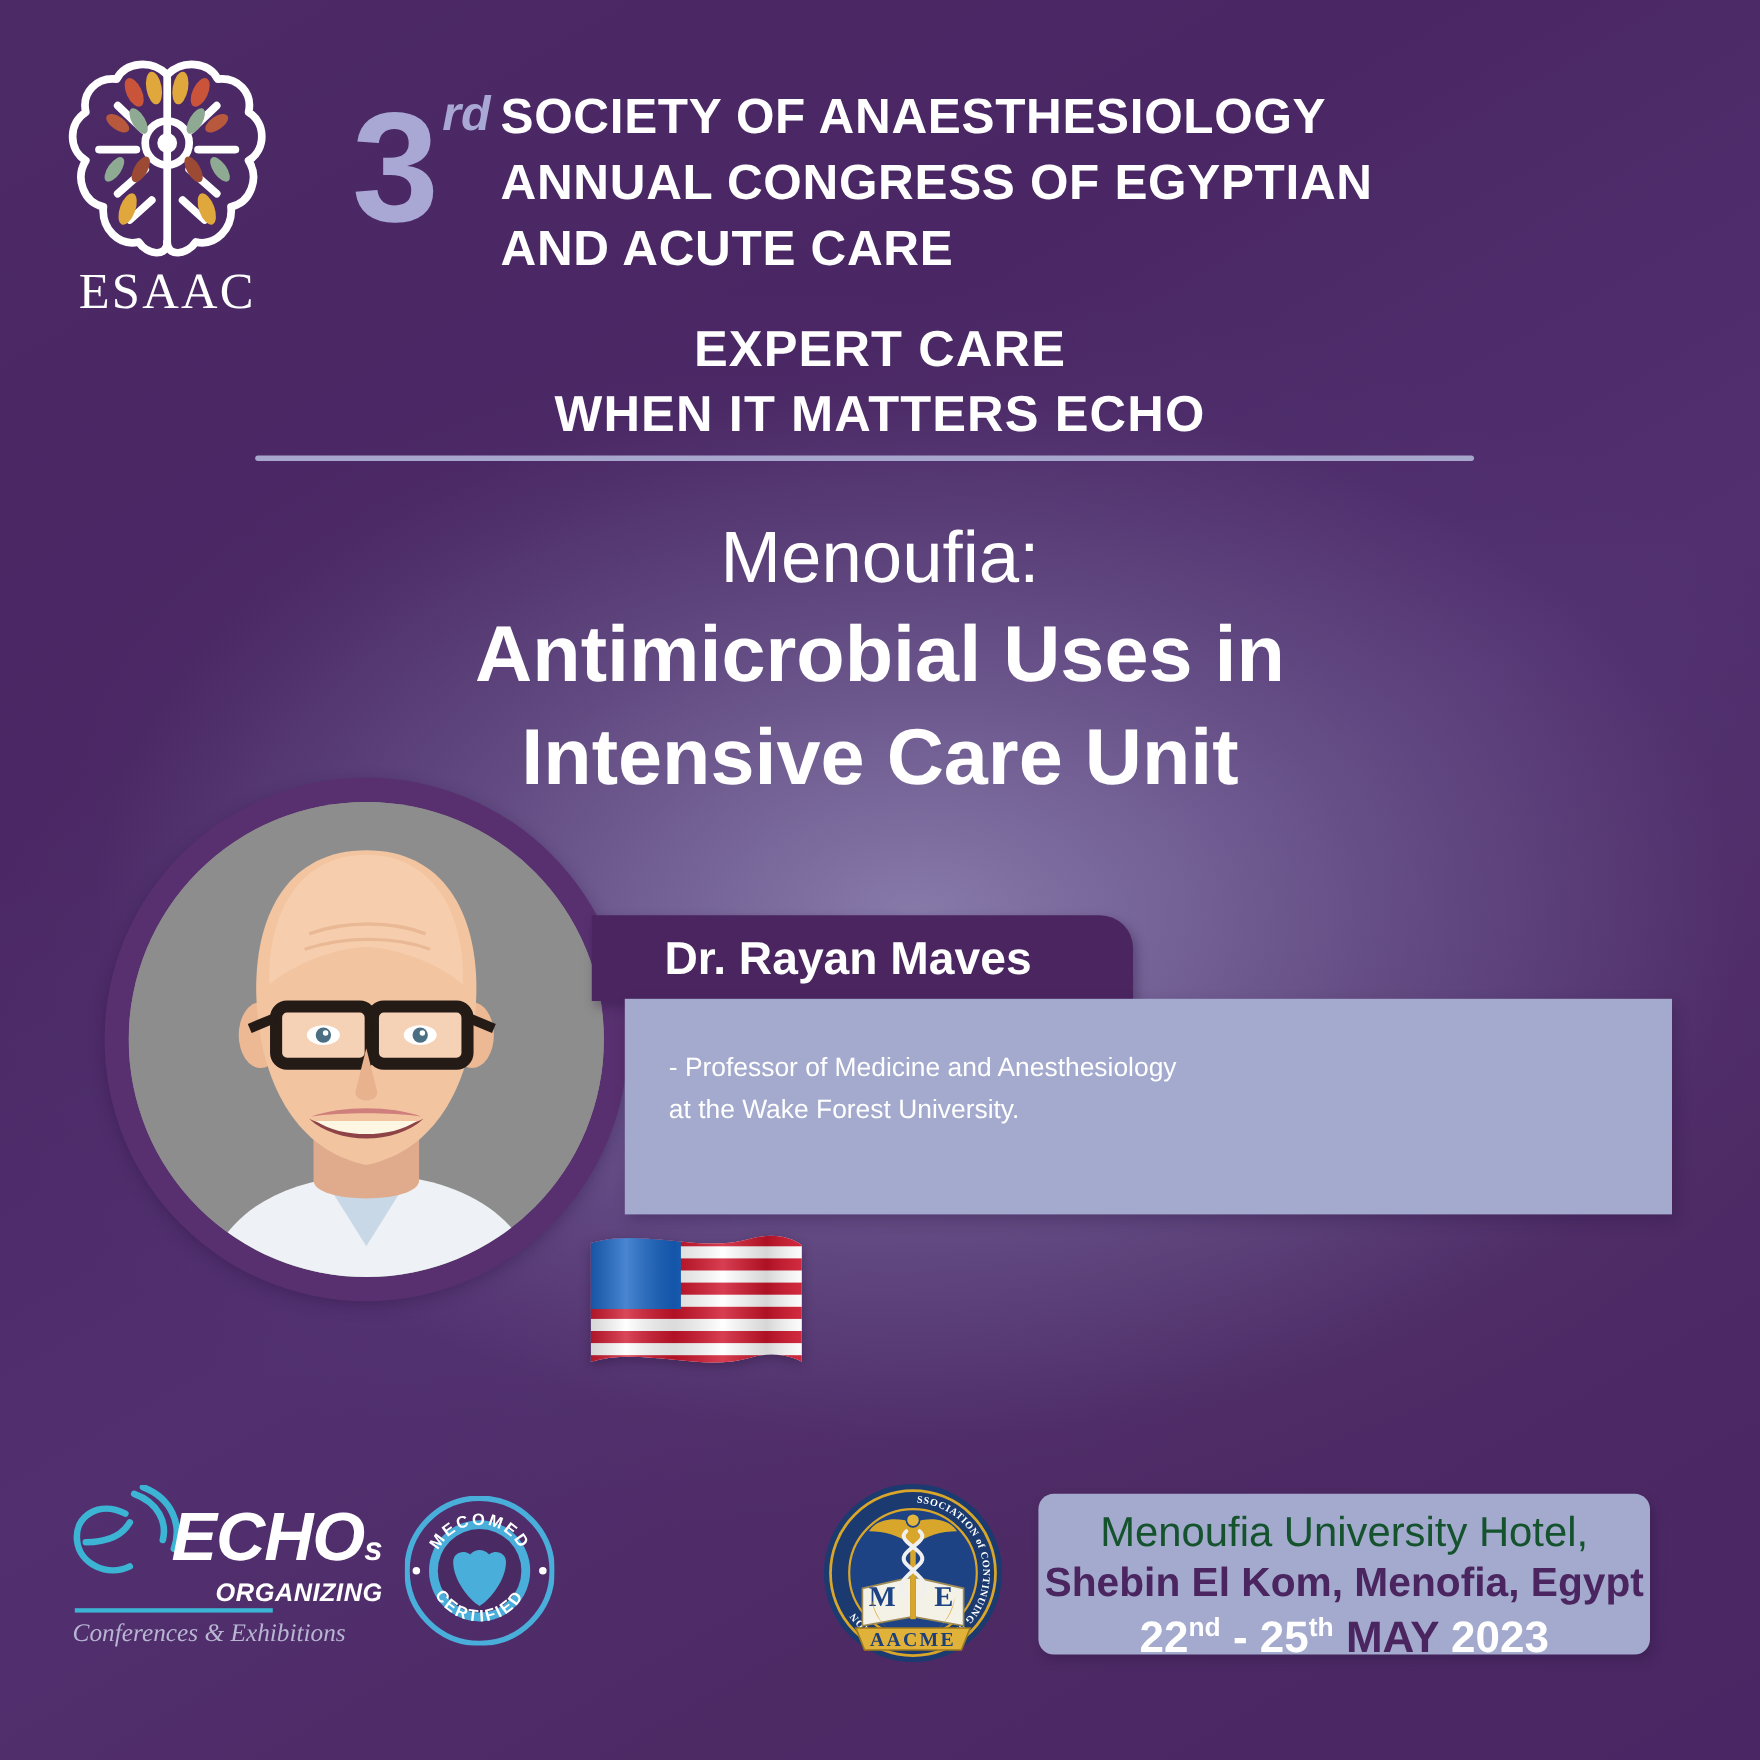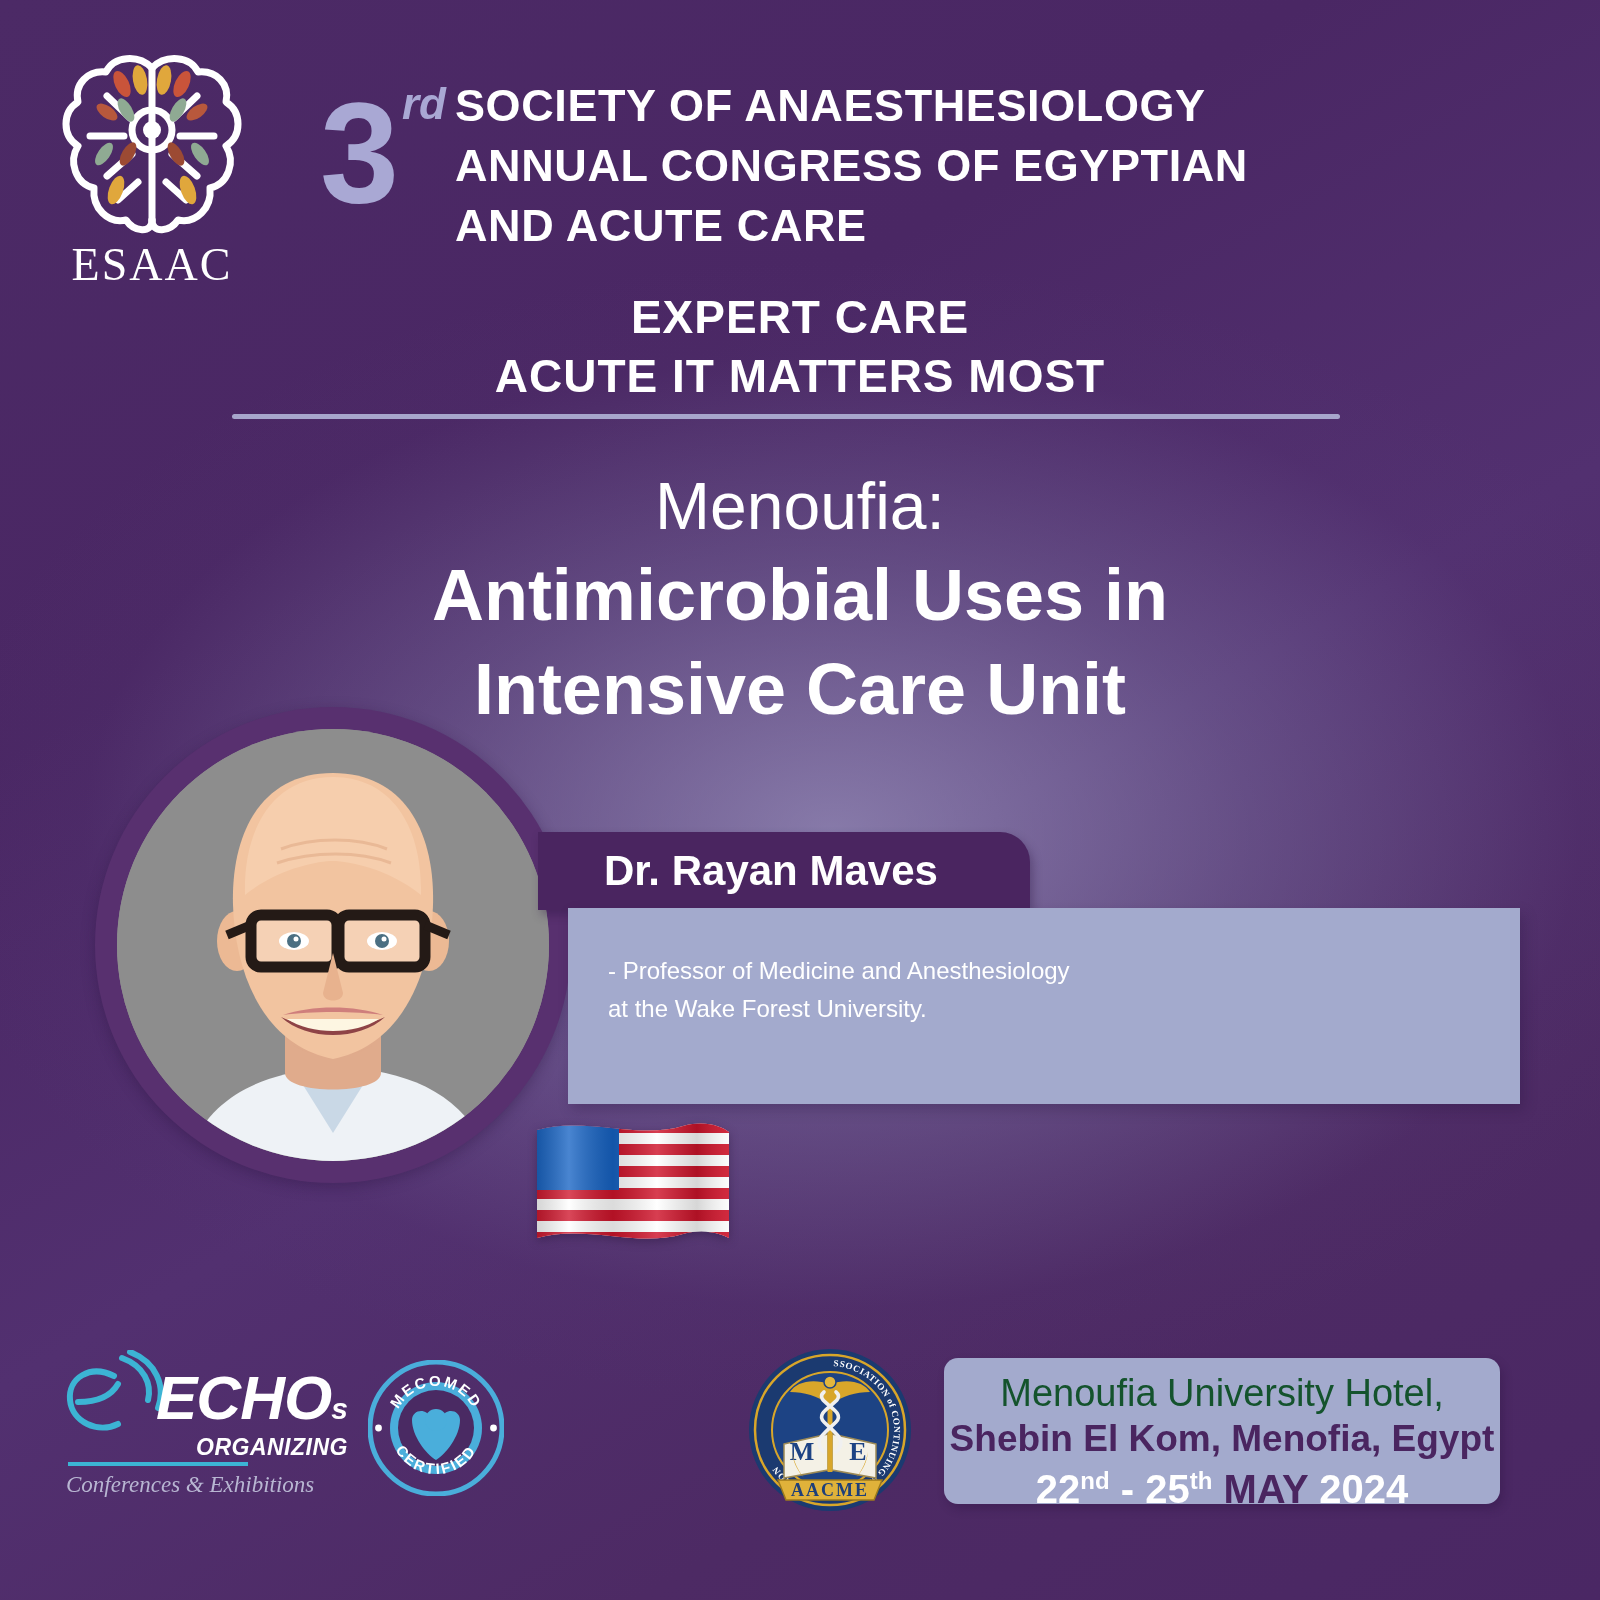--- a/index.html
+++ b/index.html
@@ -174,21 +174,21 @@
   </div>
 
   <div class="congress-title">
     <div>SOCIETY OF ANAESTHESIOLOGY</div>
     <div>ANNUAL CONGRESS OF EGYPTIAN</div>
     <div>AND ACUTE CARE</div>
   </div>
 
   <div class="tagline">
     <div>EXPERT CARE</div>
-    <div>ACUTE IT MATTERS MOST</div>
+    <div>WHEN IT MATTERS ECHO</div>
   </div>
   <div class="divider"></div>
 
   <div class="lecture-block">
     <div class="lecture-label">Menoufia:</div>
     <div class="lecture-name">Antimicrobial Uses in</div>
     <div class="lecture-name">Intensive Care Unit</div>
   </div>
 
   <div class="photo-ring">
@@ -365,17 +365,17 @@
   </div>
 
   <div class="venue-box">
     <div class="venue-l1">Menoufia University Hotel,</div>
     <div class="venue-l2">Shebin El Kom,  Menofia, Egypt</div>
     <div class="venue-l3">
       <span class="w">22</span><sup class="w">nd</sup>
       <span class="w">-</span>
       <span class="w">25</span><sup class="w">th</sup>
       <span class="d">MAY</span>
-      <span class="w">2024</span>
+      <span class="w">2023</span>
     </div>
   </div>
 
 </div>
 
 </body></html>

